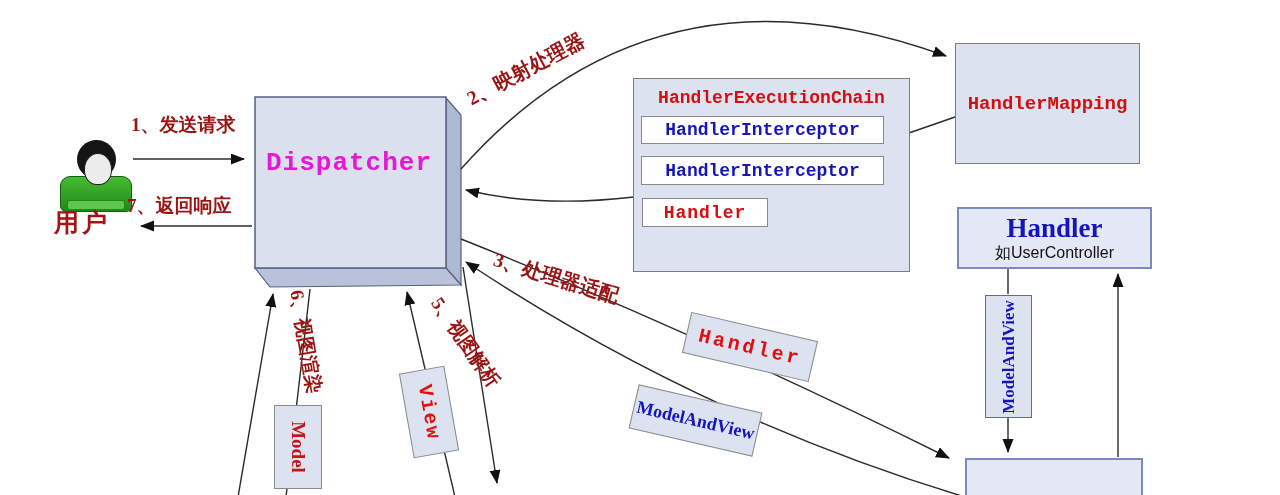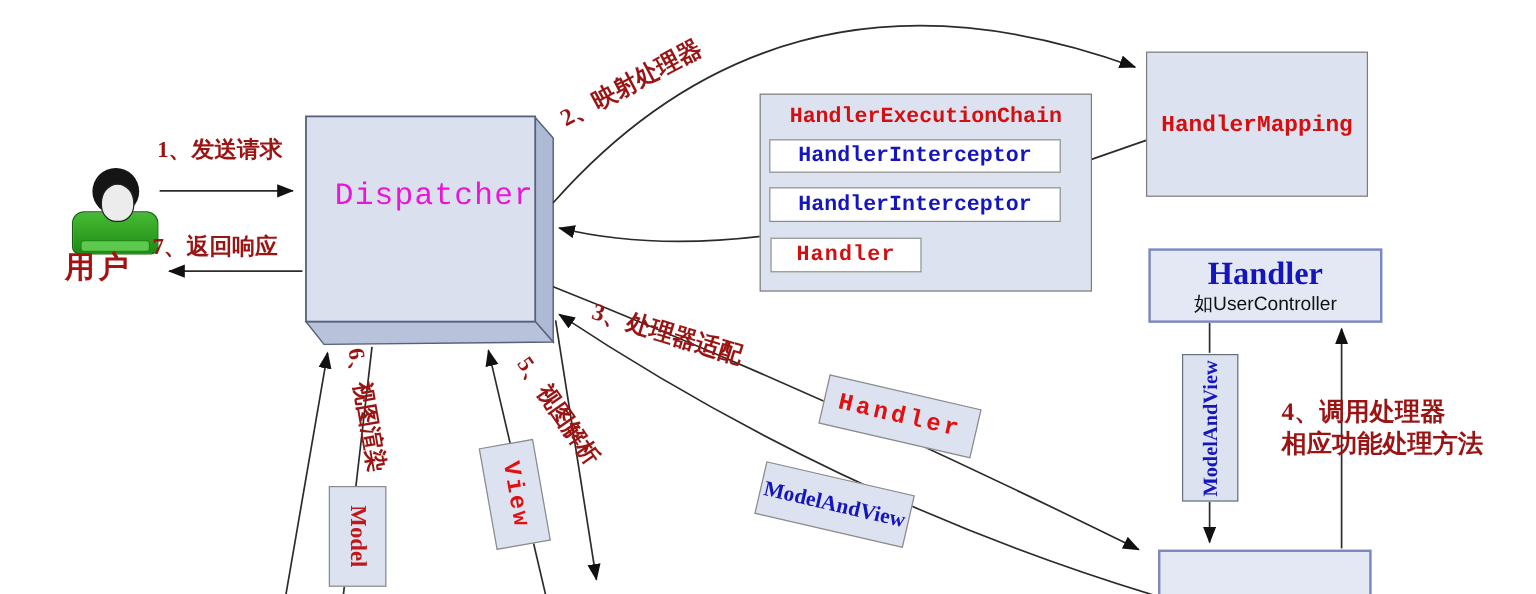--- a/index.html
+++ b/index.html
@@ -10,25 +10,25 @@
        display:flex;align-items:center;justify-content:center;z-index:2;}
   .bluebox{border:2px solid #7d88c0;background:#e3e8f4;}
   .mono{font-family:"Liberation Mono", monospace;font-weight:bold;}
   .serif{font-family:"Liberation Serif", serif;font-weight:bold;}
   .red{color:#d40f0f;}
   .blue{color:#1515bd;}
   .label{position:absolute;z-index:3;font-weight:bold;white-space:nowrap;
          font-family:"Liberation Serif", serif;color:#9b1414;}
   .vtext{white-space:nowrap;display:inline-block;}
   
-  #ds-text{position:absolute;left:253px;top:148px;width:192px;z-index:3;text-align:right;
-           font-family:"Liberation Mono", monospace;font-weight:normal;font-size:26px;
+  #ds-text{position:absolute;left:253px;top:148px;width:192px;z-index:3;text-align:center;
+           font-family:"Liberation Mono", monospace;font-weight:bold;font-size:26px;
            line-height:30px;color:#e816d6;letter-spacing:1px;}
   
-  #hec{position:absolute;left:633px;top:78px;width:277px;height:165px;z-index:2;
+  #hec{position:absolute;left:633px;top:78px;width:277px;height:194px;z-index:2;
        background:#dce2f0;border:1.5px solid #7d7d7d;box-sizing:border-box;}
   #hec .title{position:absolute;left:0;top:9px;width:100%;text-align:center;font-size:18px;}
   .hec-inner{position:absolute;box-sizing:border-box;background:#ffffff;border:1.2px solid #8a8a8a;
              display:flex;align-items:center;justify-content:center;font-size:18px;}
   
   #user-figure{position:absolute;left:58px;top:138px;width:78px;height:76px;z-index:2;}
   #user-figure .hair{position:absolute;left:19px;top:2px;width:39px;height:39px;background:#151515;border-radius:50%;}
   #user-figure .face{position:absolute;left:26px;top:15px;width:26px;height:30px;background:#ececec;
                      border:1.5px solid #222;border-radius:50% 50% 45% 45%;}
   #user-figure .torso{position:absolute;left:2px;top:38px;width:72px;height:36px;border-radius:10px 10px 6px 6px;
@@ -86,24 +86,20 @@
     <div class="face"></div>
   </div>
   <div class="label" style="left:54px;top:206px;font-size:25px;letter-spacing:3px;color:#a51212;">用户</div>
 
   <div class="label" style="left:131px;top:112px;font-size:19px;">1、发送请求</div>
   <div class="label" style="left:127px;top:193px;font-size:19px;">7、返回响应</div>
   <div class="label" style="left:462px;top:88px;font-size:20px;transform:rotate(-28deg);transform-origin:left top;">2、映射处理器</div>
   <div class="label" style="left:498px;top:246px;font-size:20px;transform:rotate(17deg);transform-origin:left top;">3、处理器适配</div>
   <div class="label" style="left:446px;top:292px;font-size:19px;transform:rotate(55deg);transform-origin:left top;">5、视图解析</div>
   <div class="label" style="left:309px;top:288px;font-size:19px;transform:rotate(80deg);transform-origin:left top;">6、视图渲染</div>
-  <div class="label" style="left:1068px;top:330px;font-size:21px;line-height:27px;">
-    <div>4、调用处理器</div>
-    <div>相应功能处理方法</div>
-  </div>
 
   <div id="ds-text">
     <div>Dispatcher</div>
   </div>
 
   <div id="hec">
     <div class="title mono red">HandlerExecutionChain</div>
     <div class="hec-inner mono blue" style="left:7px;top:37px;width:243px;height:28px;">HandlerInterceptor</div>
     <div class="hec-inner mono blue" style="left:7px;top:77px;width:243px;height:29px;">HandlerInterceptor</div>
     <div class="hec-inner mono red" style="left:8px;top:119px;width:126px;height:29px;letter-spacing:1px;">Handler</div>

